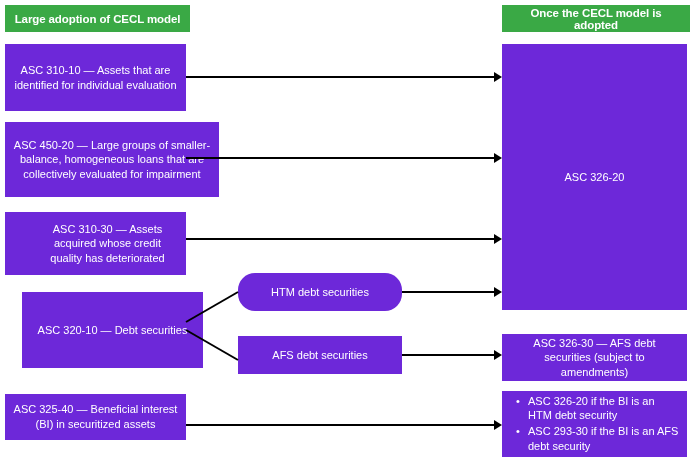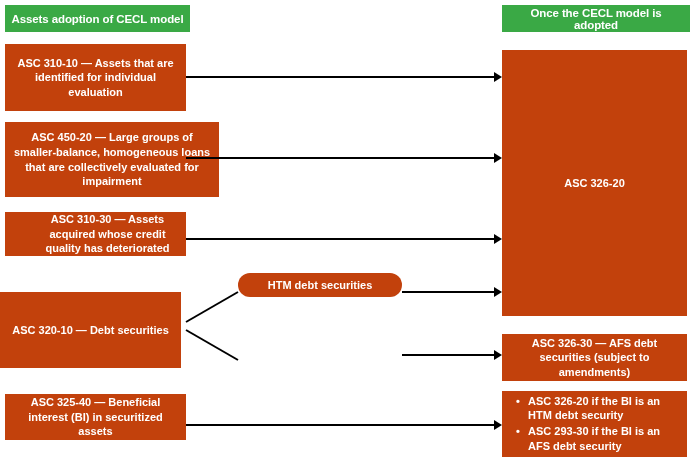--- a/index.html
+++ b/index.html
@@ -26,24 +26,24 @@
     display: flex;
     align-items: center;
     justify-content: center;
     text-align: center;
     letter-spacing: -0.1px;
     box-sizing: border-box;
     padding: 0 6px;
   }
   .node {
     position: absolute;
-    background: #c2410c;
+    background: #6d28d9;
     color: #ffffff;
     font-size: 11px;
-    font-weight: bold;
+    font-weight: normal;
     display: flex;
     align-items: center;
     justify-content: center;
     text-align: center;
     line-height: 1.32;
     box-sizing: border-box;
     padding: 4px 8px;
   }
   .node .node-text {
     display: block;
@@ -92,50 +92,53 @@
     width: 692px;
     height: 464px;
     pointer-events: none;
   }
 </style>
 </head>
 <body>
 
 <div id="canvas">
 
-  <div class="header-band" style="left:5px; top:5px; width:185px; height:27px;">Assets adoption of CECL model</div>
+  <div class="header-band" style="left:5px; top:5px; width:185px; height:27px;">Large adoption of CECL model</div>
 
   <div class="header-band" style="left:502px; top:5px; width:188px; height:27px;">Once the CECL model is adopted</div>
 
   <div class="node" style="left:5px; top:44px; width:181px; height:67px;">
     <span class="node-text">ASC 310-10 — Assets that are identified for individual evaluation</span>
   </div>
 
   <div class="node" style="left:5px; top:122px; width:214px; height:75px;">
     <span class="node-text">ASC 450-20 — Large groups of smaller-balance, homogeneous loans that are collectively evaluated for impairment</span>
   </div>
 
-  <div class="node" style="left:5px; top:212px; width:181px; height:44px;padding-left:32px;">
+  <div class="node" style="left:5px; top:212px; width:181px; height:63px;padding-left:32px;">
     <span class="node-text">ASC 310-30 — Assets acquired whose credit quality has deteriorated</span>
   </div>
 
-  <div class="node" style="left:0; top:292px; width:181px; height:76px;">
+  <div class="node" style="left:22px; top:292px; width:181px; height:76px;">
     <span class="node-text">ASC 320-10 — Debt securities</span>
   </div>
 
   <div class="node" style="left:5px; top:394px; width:181px; height:46px;">
     <span class="node-text">ASC 325-40 — Beneficial interest (BI) in securitized assets</span>
   </div>
 
-  <div class="node" style="left:238px; top:273px; width:164px; height:24px;border-radius:17px;">
+  <div class="node" style="left:238px; top:273px; width:164px; height:38px;border-radius:17px;">
     <span class="node-text">HTM debt securities</span>
   </div>
 
+  <div class="node" style="left:238px; top:336px; width:164px; height:38px;">
+    <span class="node-text">AFS debt securities</span>
+  </div>
 
-  <div class="node" style="left:502px; top:50px; width:185px; height:266px;">
+  <div class="node" style="left:502px; top:44px; width:185px; height:266px;">
     <span class="node-text">ASC 326-20</span>
   </div>
 
   <div class="node" style="left:502px; top:334px; width:185px; height:47px;">
     <span class="node-text">ASC 326-30 — AFS debt securities (subject to amendments)</span>
   </div>
 
   <div class="node bullets" style="left:502px; top:391px; width:185px; height:66px;">
     <ul>
       <li>ASC 326-20 if the BI is an HTM debt security</li>

